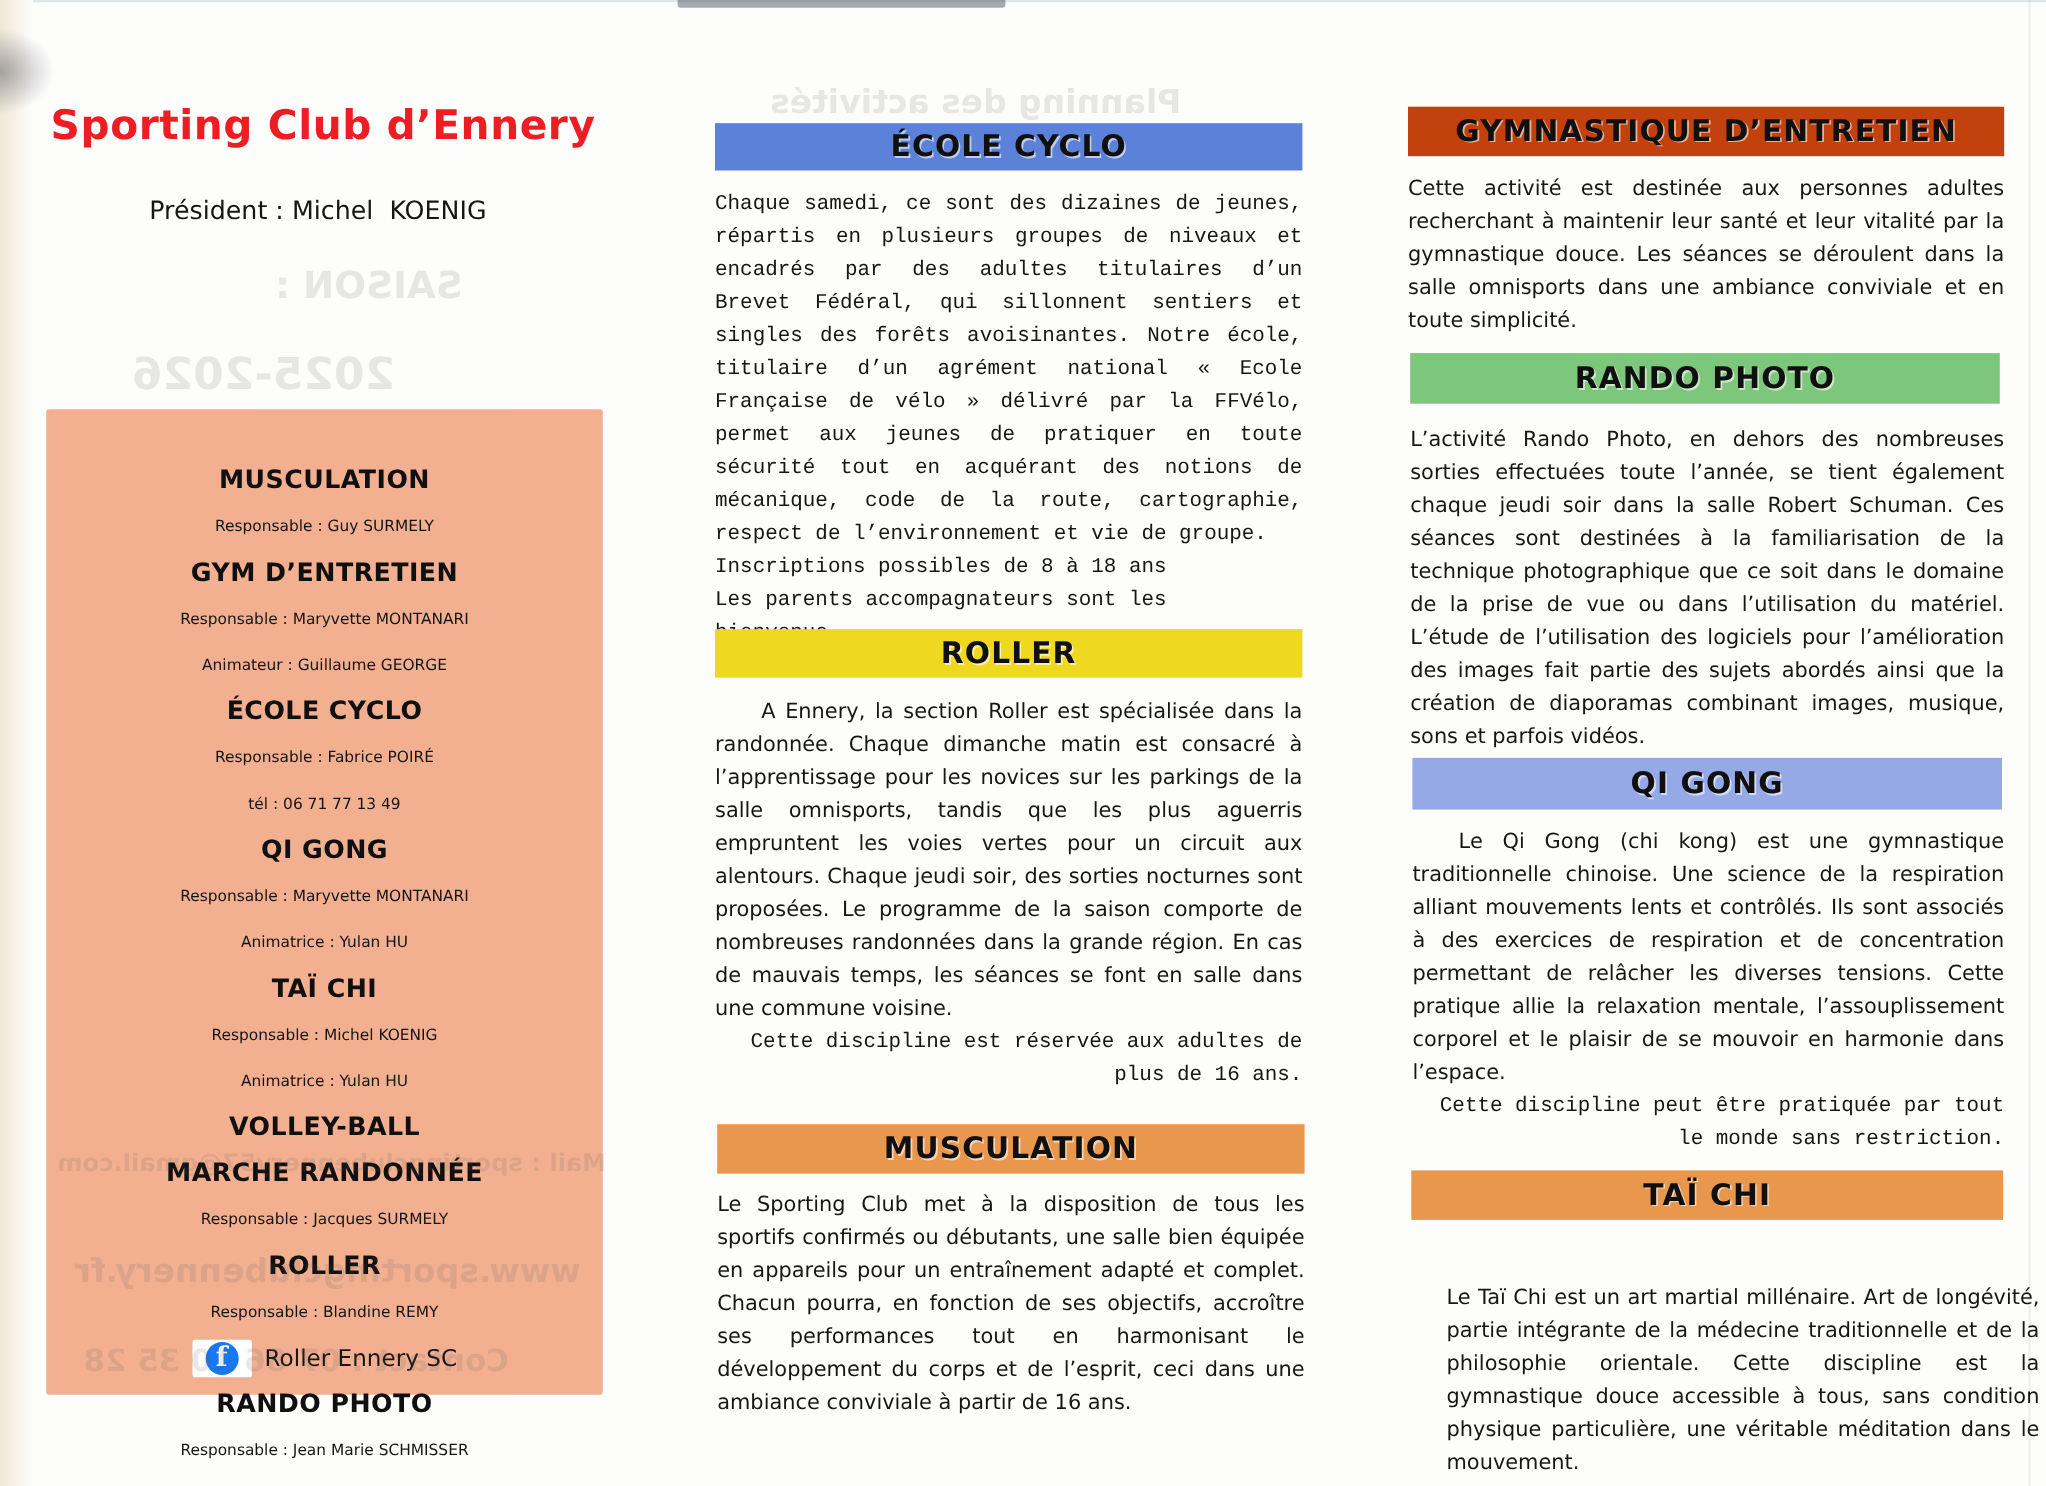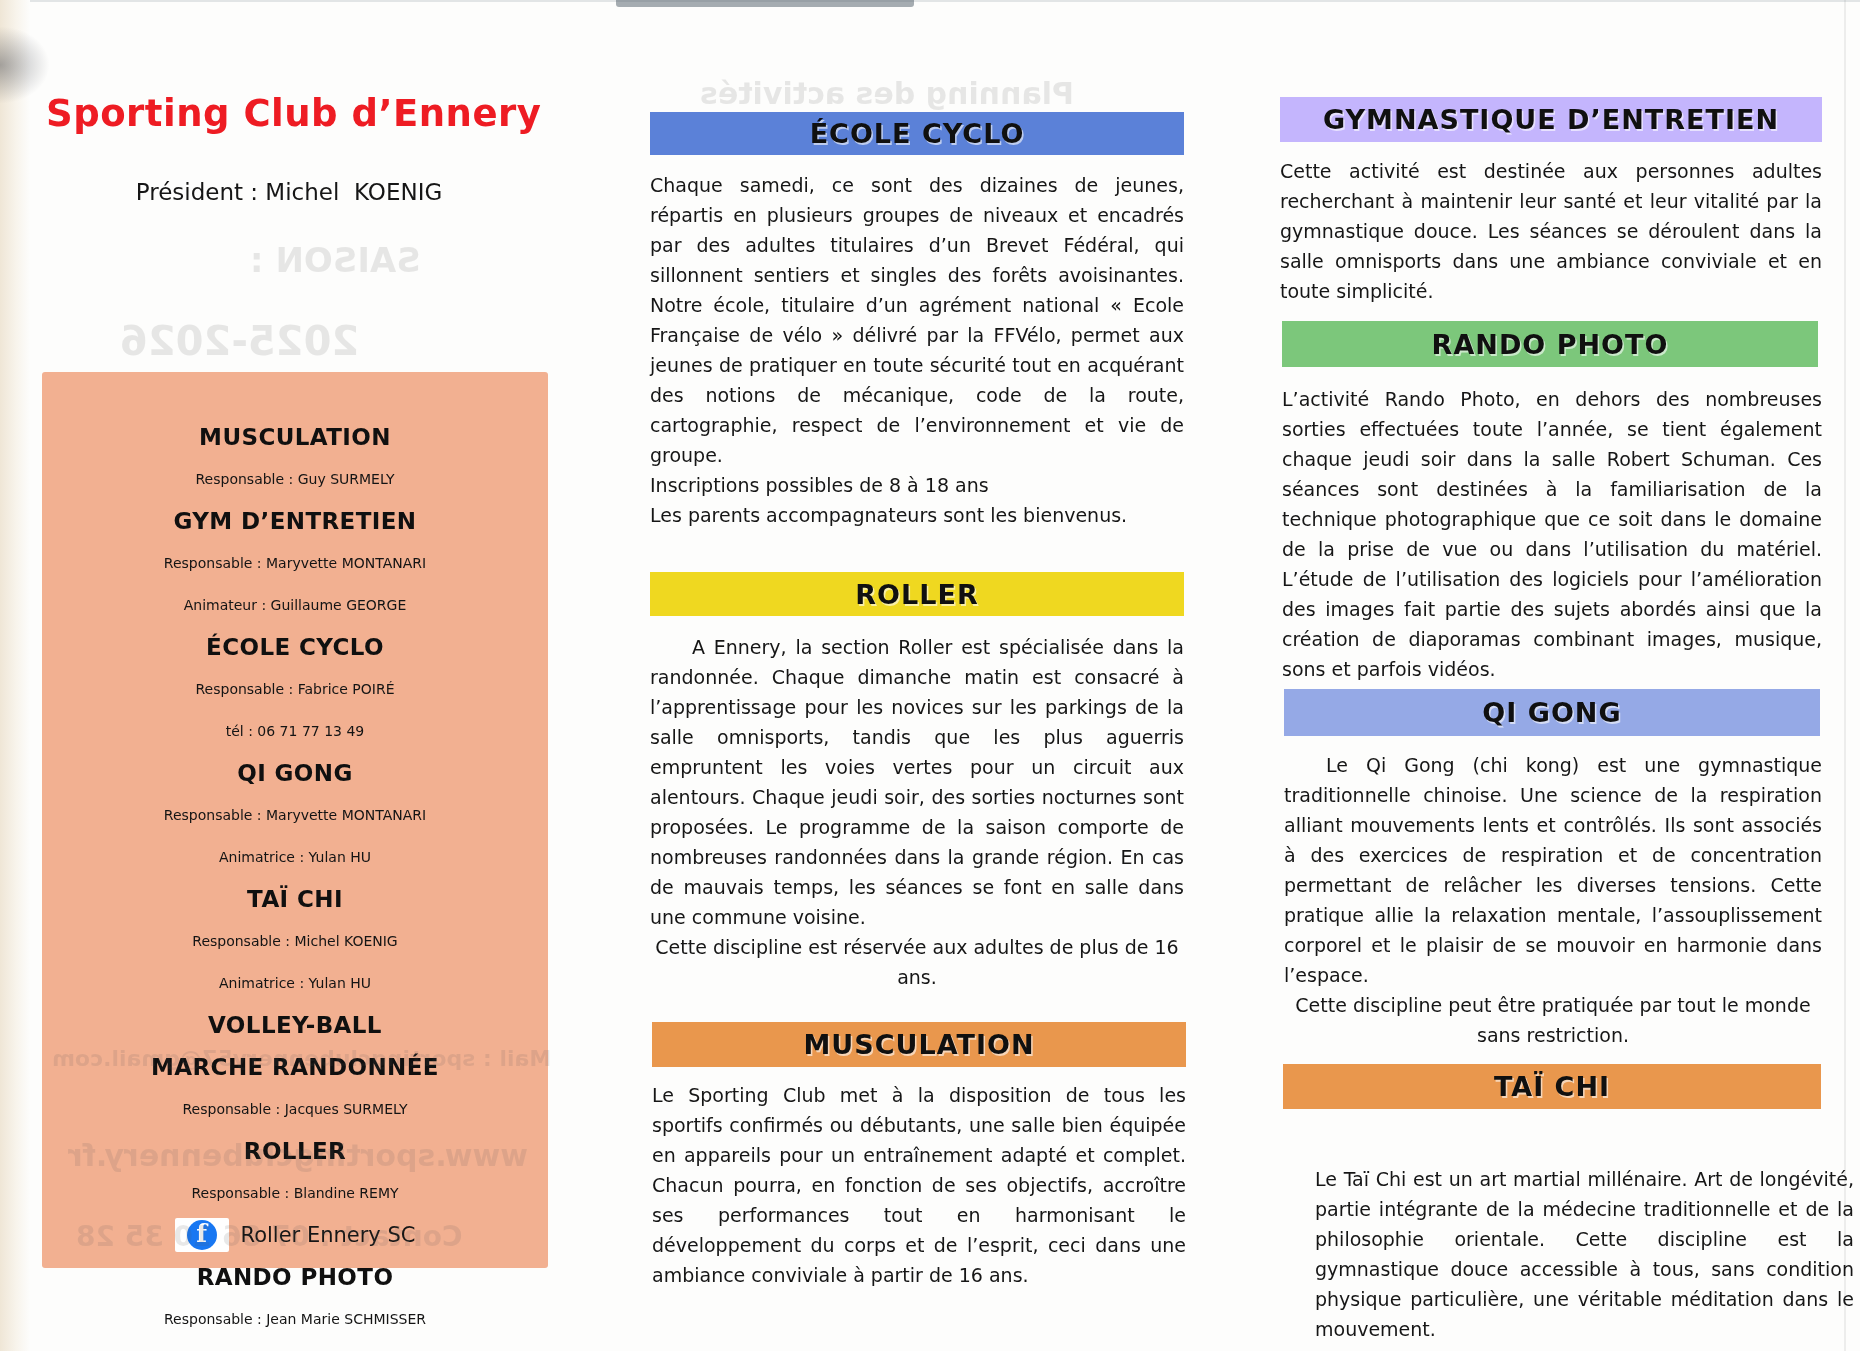--- a/index.html
+++ b/index.html
@@ -39,25 +39,25 @@
   .fb-label{font-size:21px;}
 
   
   .hbar{position:absolute;display:flex;align-items:center;justify-content:center;
     font-weight:bold;font-size:27px;letter-spacing:1px;color:#101010;
     text-shadow:1.5px 1.5px 0 rgba(255,255,255,.6);}
   .body{position:absolute;font-size:19px;line-height:30px;color:#161616;}
   .para{margin:0;}
   .align-justify{text-align:justify;}
   .align-center{text-align:left;}
-  .align-left{text-align:center;}
+  .align-left{text-align:right;font-family:Liberation Mono, monospace;}
   .indent{text-indent:42px;}
 
   #bar-ecole-cyclo{left:650px;top:112px;width:534px;height:43px;}
-  #body-ecole-cyclo{left:650px;top:170px;width:534px;}
+  #body-ecole-cyclo{left:650px;top:170px;width:534px;font-family:Liberation Mono, monospace;}
   #bar-roller{left:650px;top:572px;width:534px;height:44px;}
   #body-roller{left:650px;top:632px;width:534px;}
   #bar-musculation{left:652px;top:1022px;width:534px;height:45px;}
   #body-musculation{left:652px;top:1080px;width:534px;height:206px;overflow:hidden;}
 
   #bar-gym-entretien{left:1280px;top:97px;width:542px;height:45px;}
   #body-gym-entretien{left:1280px;top:156px;width:542px;}
   #bar-rando-photo{left:1282px;top:321px;width:536px;height:46px;}
   #body-rando-photo{left:1282px;top:384px;width:540px;}
   #bar-qi-gong{left:1284px;top:689px;width:536px;height:47px;}
@@ -119,21 +119,21 @@
     </div>
     <div class="hbar" id="bar-roller" style="background: rgb(239, 216, 32);">ROLLER</div>
     <div class="body" id="body-roller">
       <p class="para align-justify indent">A Ennery, la section Roller est spécialisée dans la randonnée. Chaque dimanche matin est consacré à l’apprentissage pour les novices sur les parkings de la salle omnisports, tandis que les plus aguerris empruntent les voies vertes pour un circuit aux alentours. Chaque jeudi soir, des sorties nocturnes sont proposées. Le programme de la saison comporte de nombreuses randonnées dans la grande région. En cas de mauvais temps, les séances se font en salle dans une commune voisine.</p>
       <p class="para align-left">Cette discipline est réservée aux adultes de plus de 16 ans.</p>
     </div>
     <div class="hbar" id="bar-musculation" style="background: rgb(233, 151, 77);">MUSCULATION</div>
     <div class="body" id="body-musculation">
       <p class="para align-justify">Le Sporting Club met à la disposition de tous les sportifs confirmés ou débutants, une salle bien équipée en appareils pour un entraînement adapté et complet. Chacun pourra, en fonction de ses objectifs, accroître ses performances tout en harmonisant le développement du corps et de l’esprit, ceci dans une ambiance conviviale à partir de 16 ans.</p>
     </div>
-    <div class="hbar" id="bar-gym-entretien" style="background: #c4b5fd;">GYMNASTIQUE D’ENTRETIEN</div>
+    <div class="hbar" id="bar-gym-entretien" style="background: #c2410c;">GYMNASTIQUE D’ENTRETIEN</div>
     <div class="body" id="body-gym-entretien">
       <p class="para align-justify">Cette activité est destinée aux personnes adultes recherchant à maintenir leur santé et leur vitalité par la gymnastique douce. Les séances se déroulent dans la salle omnisports dans une ambiance conviviale et en toute simplicité.</p>
     </div>
     <div class="hbar" id="bar-rando-photo" style="background: rgb(124, 199, 123);">RANDO PHOTO</div>
     <div class="body" id="body-rando-photo">
       <p class="para align-justify">L’activité Rando Photo, en dehors des nombreuses sorties effectuées toute l’année, se tient également chaque jeudi soir dans la salle Robert Schuman. Ces séances sont destinées à la familiarisation de la technique photographique que ce soit dans le domaine de la prise de vue ou dans l’utilisation du matériel. L’étude de l’utilisation des logiciels pour l’amélioration des images fait partie des sujets abordés ainsi que la création de diaporamas combinant images, musique, sons et parfois vidéos.</p>
     </div>
     <div class="hbar" id="bar-qi-gong" style="background: rgb(149, 169, 230);">QI GONG</div>
     <div class="body" id="body-qi-gong">
       <p class="para align-justify indent">Le Qi Gong (chi kong) est une gymnastique traditionnelle chinoise. Une science de la respiration alliant mouvements lents et contrôlés. Ils sont associés à des exercices de respiration et de concentration permettant de relâcher les diverses tensions. Cette pratique allie la relaxation mentale, l’assouplissement corporel et le plaisir de se mouvoir en harmonie dans l’espace.</p>

